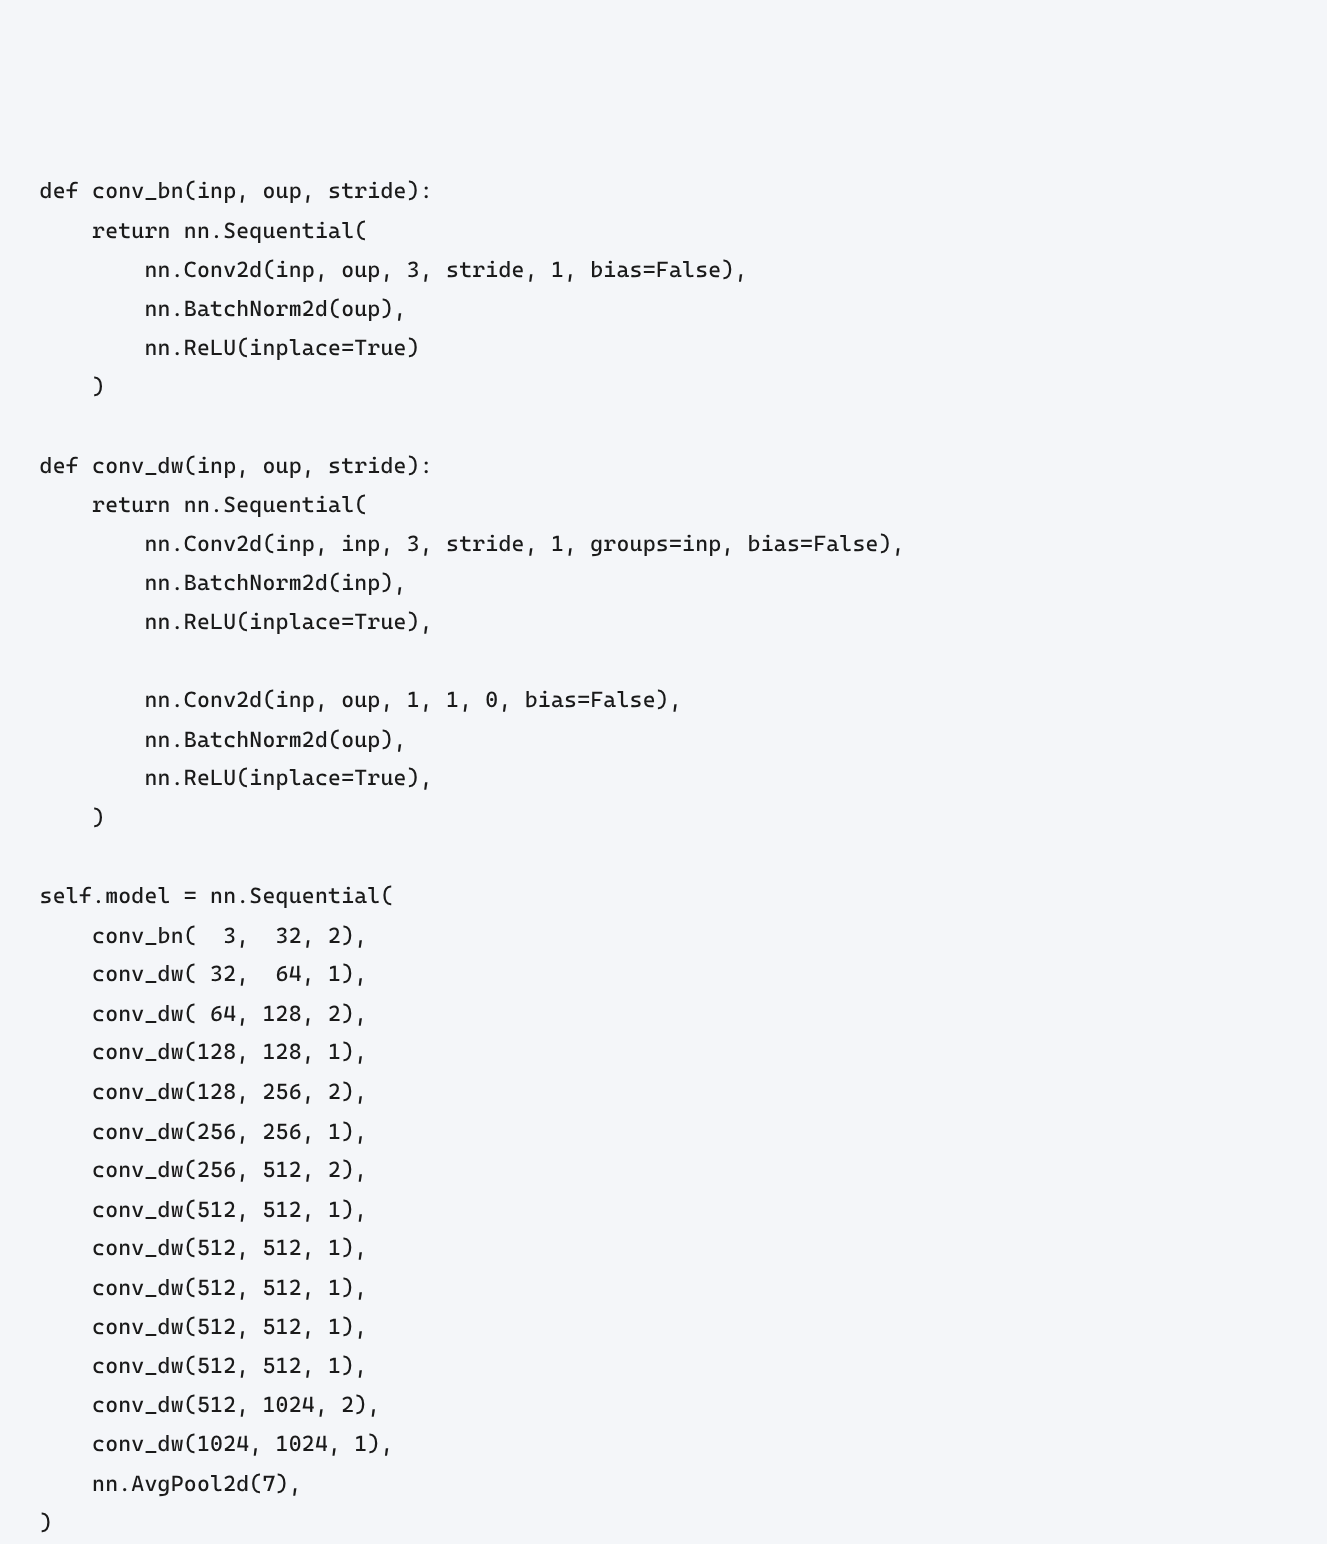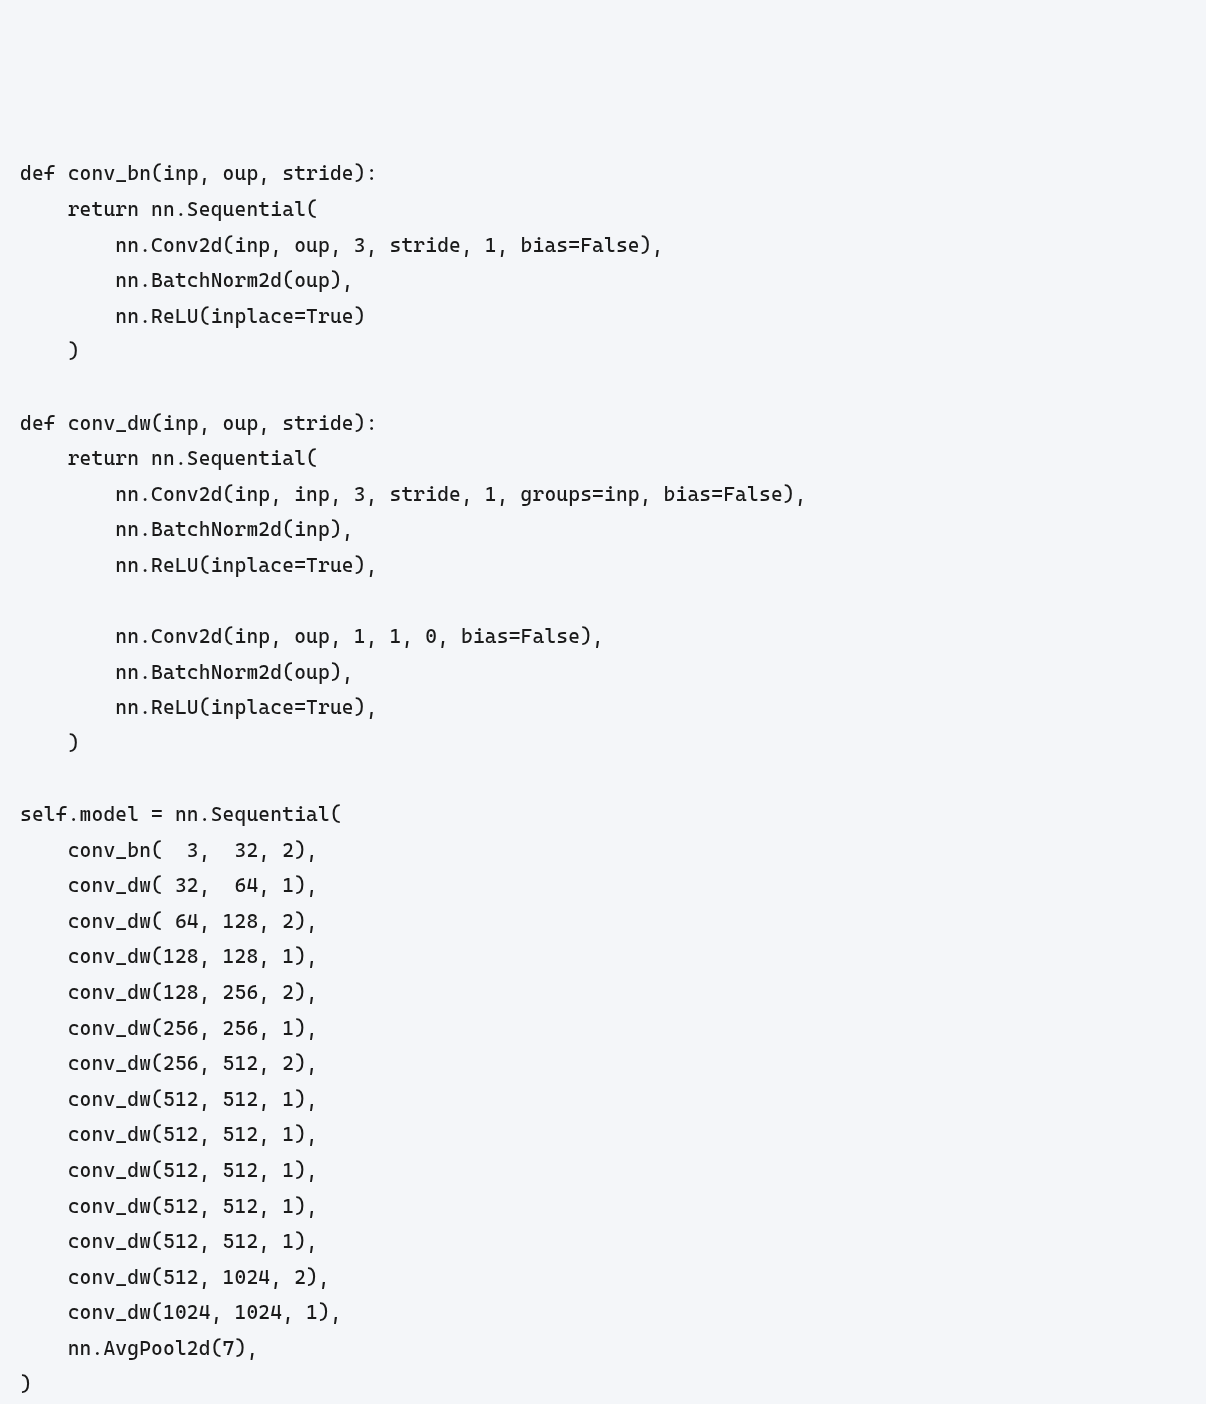--- a/index.html
+++ b/index.html
@@ -12,20 +12,21 @@
       font-family: 'SF Mono', Monaco, 'Cascadia Code', 'Roboto Mono', Consolas, 'Courier New', monospace;
       font-size: 20px;
       line-height: 1.78;
       color: #1a1a1a;
       padding: 14px 20px;
       white-space: pre;
       letter-spacing: 0.2px;
     }
     .code-block {
       display: block;
+      margin-left: 16px;
     }
   </style>
 </head>
 <body>
 
 
 
 <div class="code-block"><span>def conv_bn(inp, oup, stride):</span>
 <span>    return nn.Sequential(</span>
 <span>        nn.Conv2d(inp, oup, 3, stride, 1, bias=False),</span>

